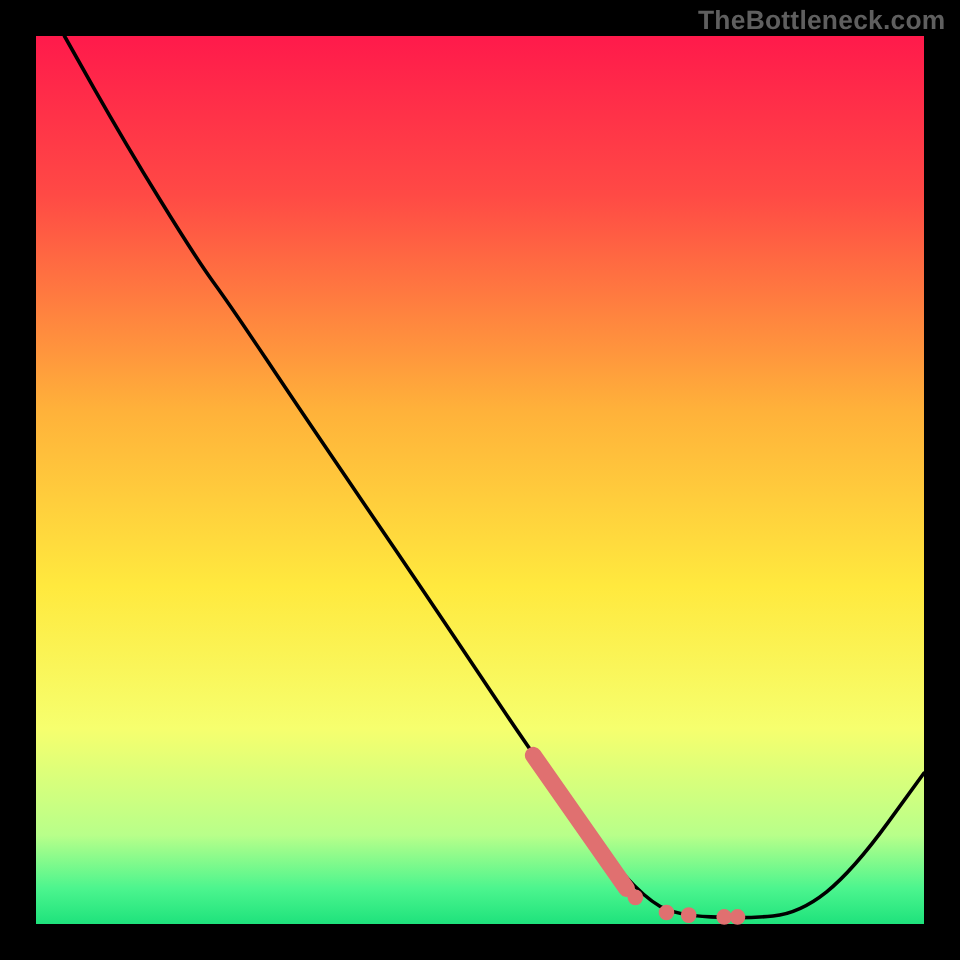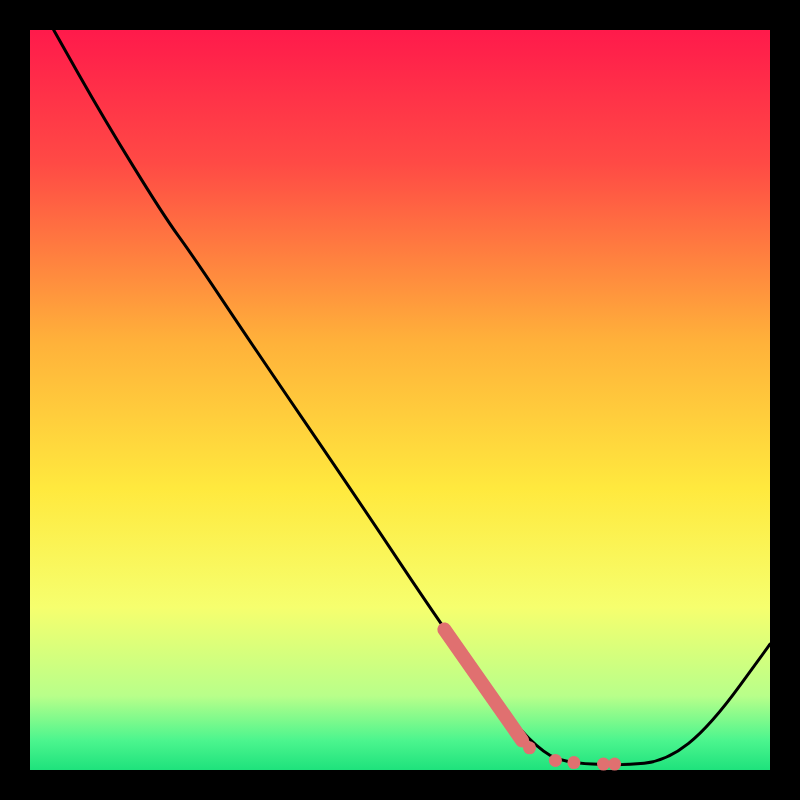--- a/index.html
+++ b/index.html
@@ -27,20 +27,21 @@
     user-select: none;
   }
   svg {
     display: block;
   }
 </style>
 </head>
 <body>
 
 <div class="stage">
+  <div class="watermark">TheBottleneck.com</div>
   <svg id="chart-svg" width="800" height="800" viewBox="0 0 800 800">
     <defs>
       <linearGradient id="bg-grad" x1="0" y1="0" x2="0" y2="1">
           <stop offset="0%" stop-color="#ff1a4b"></stop>
           <stop offset="18%" stop-color="#ff4a45"></stop>
           <stop offset="42%" stop-color="#ffb13a"></stop>
           <stop offset="62%" stop-color="#ffe93e"></stop>
           <stop offset="78%" stop-color="#f6ff6e"></stop>
           <stop offset="90%" stop-color="#b8ff8a"></stop>
           <stop offset="96%" stop-color="#4cf58e"></stop>

